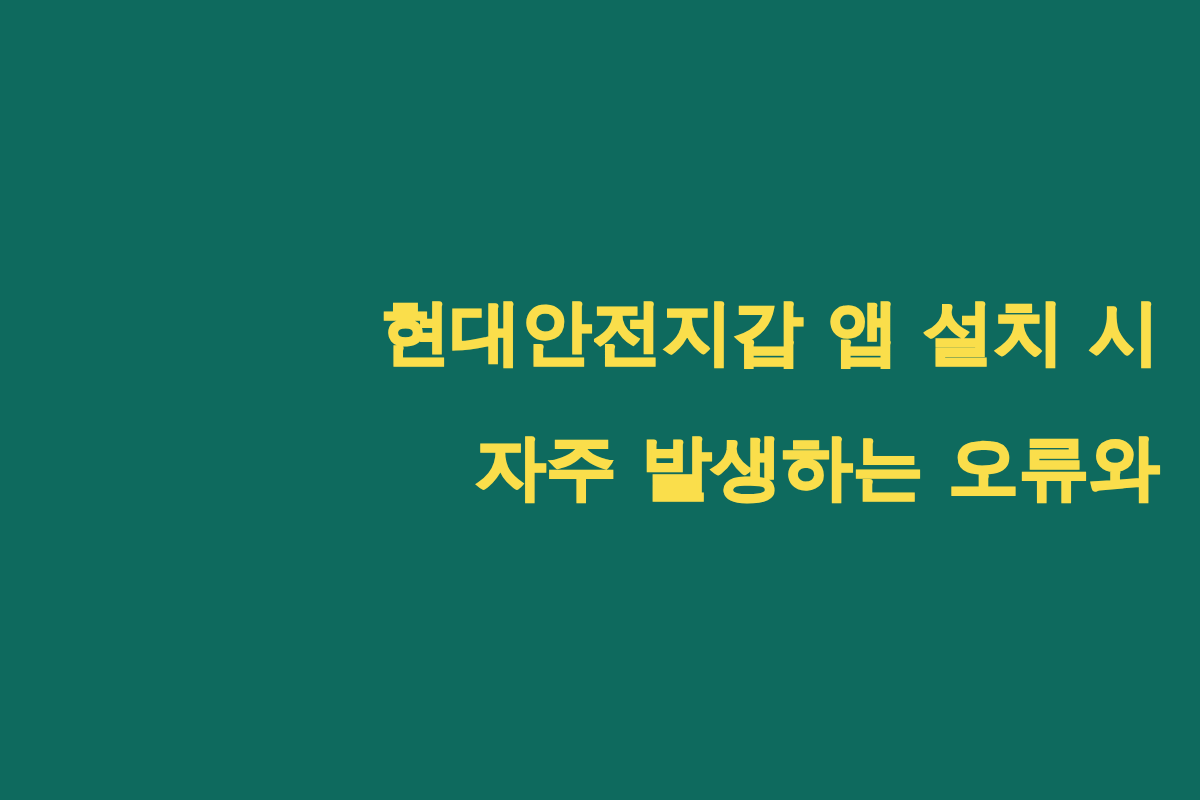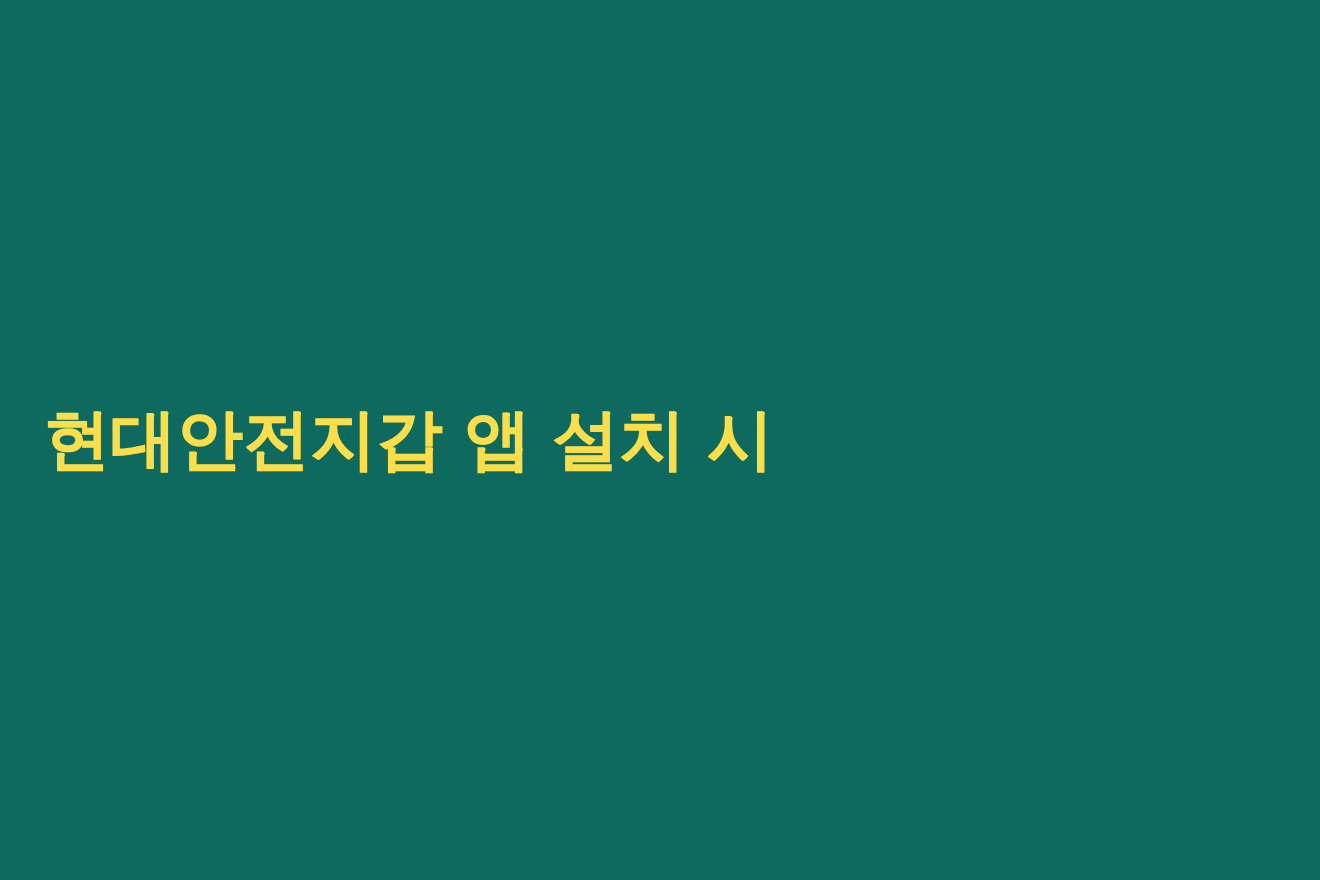--- a/index.html
+++ b/index.html
@@ -24,25 +24,25 @@
     align-items: center;
     justify-content: center;
     background: #0E6A5E;
     -webkit-font-smoothing: antialiased;
   }
 
   #headline {
     width: 1120px;
     margin: 0;
     padding: 0;
-    text-align: left;
+    text-align: right;
     color: #FADE4B;
     font-family: "DejaVu Sans", "Liberation Sans", sans-serif;
-    font-weight: 400;
-    font-size: 60px;
+    font-weight: 700;
+    font-size: 70px;
     line-height: 135px;
     letter-spacing: 0.5px;
     word-break: keep-all;
     
     -webkit-text-stroke: 2.5px #FADE4B;
     text-shadow:
        0 0 1px #FADE4B,
        0 0 2px rgba(250,222,75,0.55);
   }
 
@@ -56,15 +56,16 @@
     white-space: nowrap;
   }
 </style>
 </head>
 <body>
 
 <div id="title-card" style="background: rgb(14, 106, 94);">
 
   <h1 id="headline" style="color: rgb(250, 222, 75); -webkit-text-stroke: 2.5px rgb(250, 222, 75);">
     <span class="line">현대안전지갑 앱 설치 시</span>
+    <span class="line">자주 발생하는 오류와</span>
   </h1>
 
 </div>
 
 </body></html>

